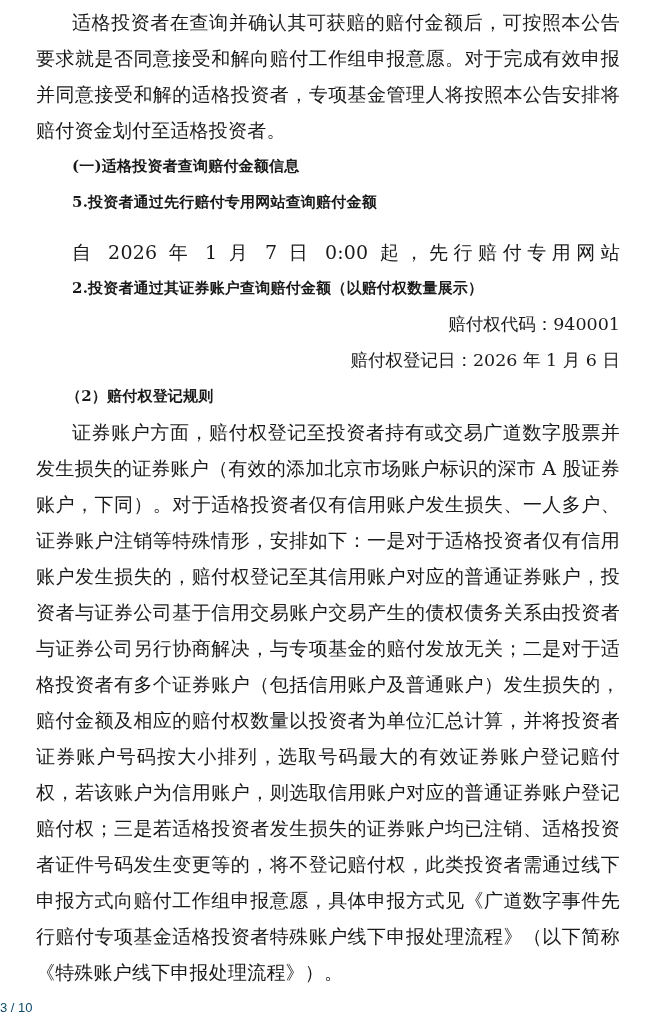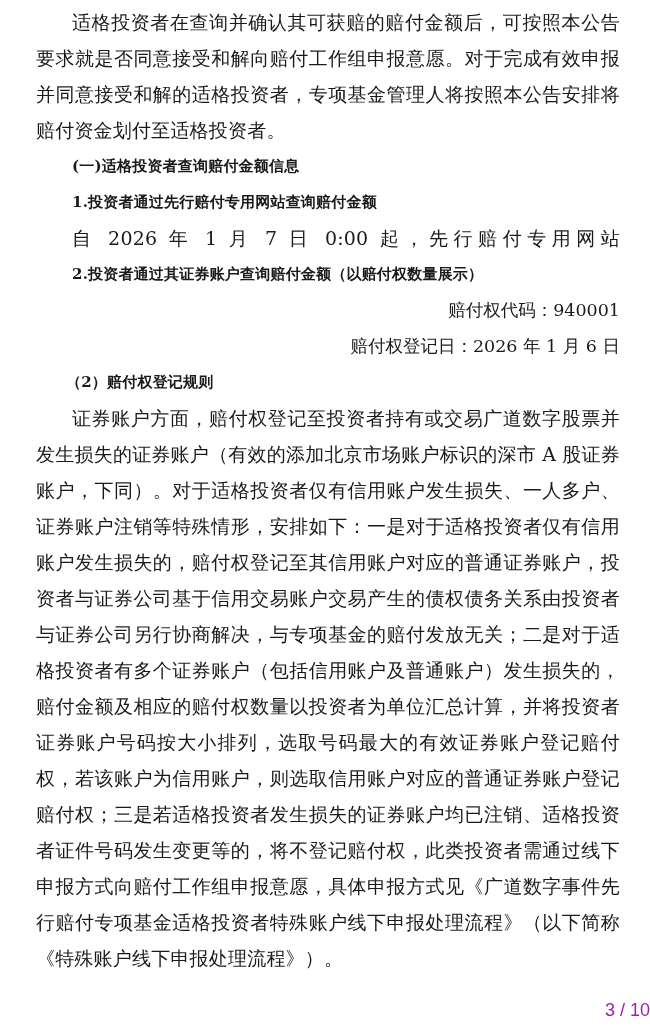--- a/index.html
+++ b/index.html
@@ -43,41 +43,42 @@
     .kv {
       font-size: 17.5px;
       line-height: 36px;
       margin: 0;
       padding-left: 36px;
       text-align: right;
     }
     .spread {
       text-align: justify;
       text-align-last: justify;
+      margin-top: 14px;
     }
     .page-number {
       position: absolute;
       top: 1000px;
       left: 0;
       width: 650px;
-      text-align: right;
+      text-align: left;
       font-family: "Liberation Sans", sans-serif;
-      font-size: 18px;
-      color: #a21caf;
+      font-size: 13px;
+      color: #0c4a6e;
     }
   </style>
 </head>
 <body>
 
 <div class="page">
   <p class="p indent">适格投资者在查询并确认其可获赔的赔付金额后，可按照本公告要求就是否同意接受和解向赔付工作组申报意愿。对于完成有效申报并同意接受和解的适格投资者，专项基金管理人将按照本公告安排将赔付资金划付至适格投资者。</p>
 
   <p class="h">(一)适格投资者查询赔付金额信息</p>
 
-  <p class="h">1.投资者通过先行赔付专用网站查询赔付金额</p>
+  <p class="h">5.投资者通过先行赔付专用网站查询赔付金额</p>
 
   <p class="p indent spread">自 2026 年 1 月 7 日 0:00 起，先行赔付专用网站</p>
 
   <p class="h">2.投资者通过其证券账户查询赔付金额（以赔付权数量展示）</p>
 
 
   <p class="kv">
     <span>赔付权代码：</span><span>940001</span>
   </p>
   <p class="kv">

